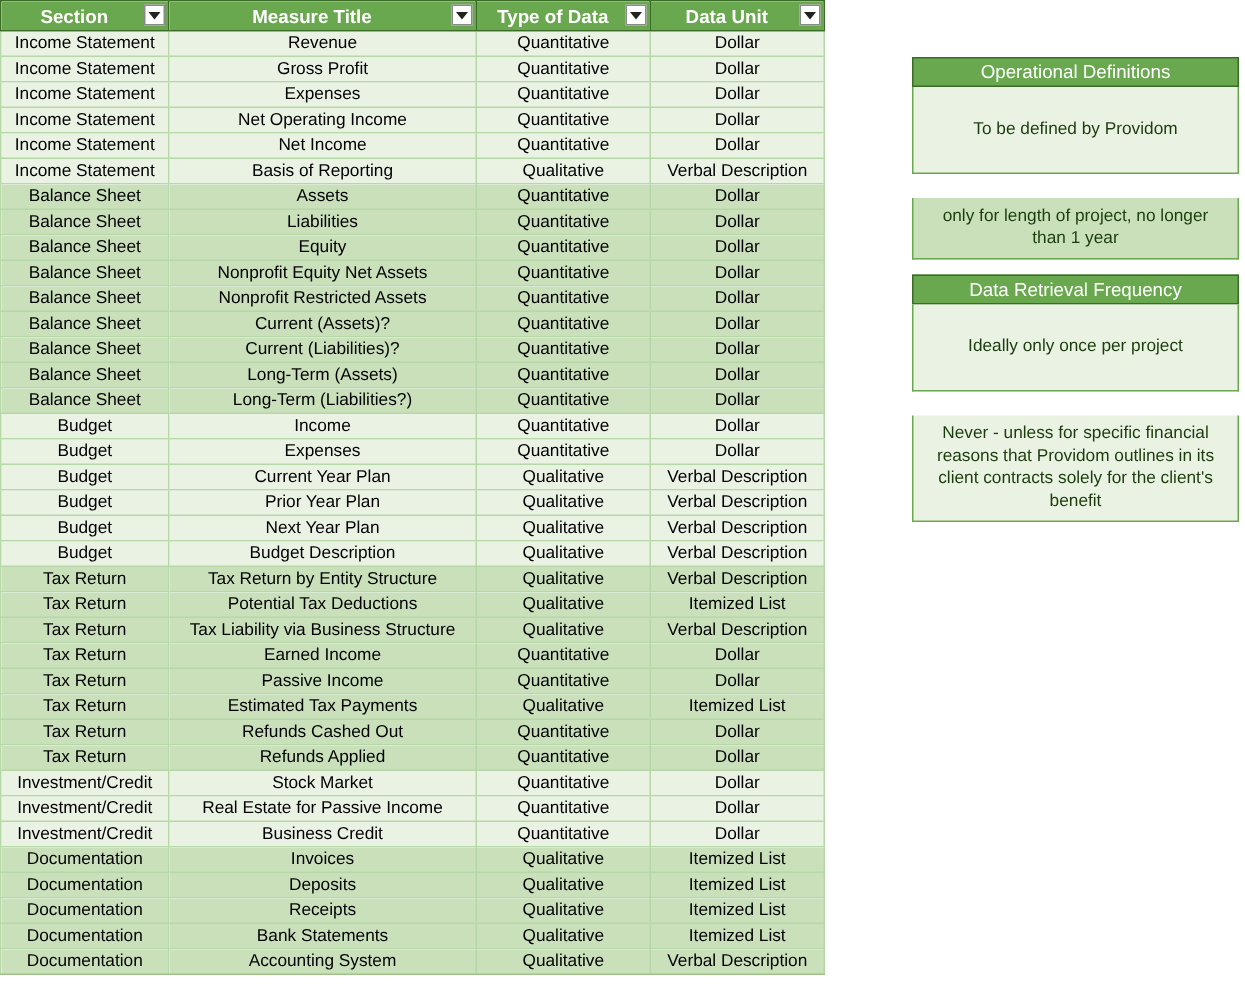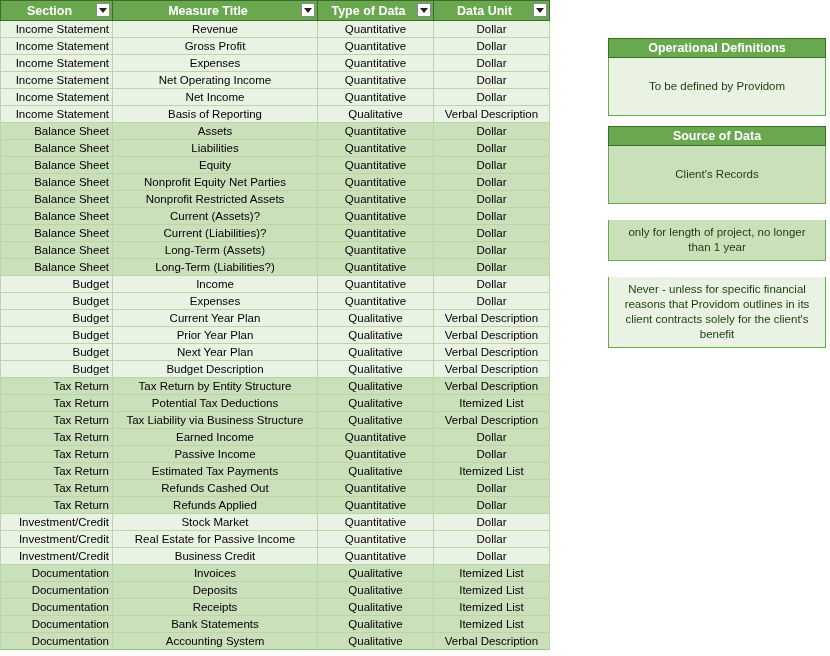--- a/index.html
+++ b/index.html
@@ -68,21 +68,21 @@
     height: 16px;
     font-size: 11.5px;
     border: 1px solid #b6d7a8;
     padding: 0 3px;
     white-space: nowrap;
     overflow: hidden;
     color: #000000;
   }
   td.sec {
     color: #274e13;
-    text-align: right;
+    text-align: center;
   }
   td.title {
     color: #274e13;
     text-align: center;
   }
   td.ctr {
     text-align: center;
   }
   tr.band-light td { background: #eaf2e4; }
   tr.band-dark  td { background: #c9e0bb; }
@@ -95,21 +95,21 @@
     position: absolute;
     left: 608px;
     top: 38px;
     width: 218px;
   }
   .card { margin-bottom: 10px; }
   .card-head {
     background: #6aa84f;
     color: #ffffff;
     font-size: 12.5px;
-    font-weight: bold;
+    font-weight: normal;
     text-align: center;
     border: 1px solid #3a6b27;
     height: 18px;
     line-height: 18px;
     overflow: hidden;
   }
   .card-body {
     background: #eaf2e4;
     border: 1px solid #6aa84f;
     border-top: none;
@@ -214,21 +214,21 @@
           <td class="ctr">Dollar</td>
         </tr>
         <tr class="band-dark">
           <td class="sec">Balance Sheet</td>
           <td class="title">Equity</td>
           <td class="ctr">Quantitative</td>
           <td class="ctr">Dollar</td>
         </tr>
         <tr class="band-dark">
           <td class="sec">Balance Sheet</td>
-          <td class="title">Nonprofit Equity Net Parties</td>
+          <td class="title">Nonprofit Equity Net Assets</td>
           <td class="ctr">Quantitative</td>
           <td class="ctr">Dollar</td>
         </tr>
         <tr class="band-dark">
           <td class="sec">Balance Sheet</td>
           <td class="title">Nonprofit Restricted Assets</td>
           <td class="ctr">Quantitative</td>
           <td class="ctr">Dollar</td>
         </tr>
         <tr class="band-dark">
@@ -389,24 +389,24 @@
         </tr>
       </tbody>
   </table>
 
   <div class="cards">
     <div class="card">
       <div class="card-head">Operational Definitions</div>
       <div class="card-body">To be defined by Providom</div>
     </div>
     <div class="card">
-      <div class="card-head">Source of Data</div>
-      <div class="card-body dark">Client's Records</div>
+      <div class="card-body dark tall">only for length of project, no longer than 1 year</div>
     </div>
     <div class="card">
-      <div class="card-body dark tall">only for length of project, no longer than 1 year</div>
+      <div class="card-head">Data Retrieval Frequency</div>
+      <div class="card-body">Ideally only once per project</div>
     </div>
     <div class="card">
       <div class="card-body tall">Never - unless for specific financial reasons that Providom outlines in its client contracts solely for the client's benefit</div>
     </div>
   </div>
 
 </div>
 
 </body></html>

